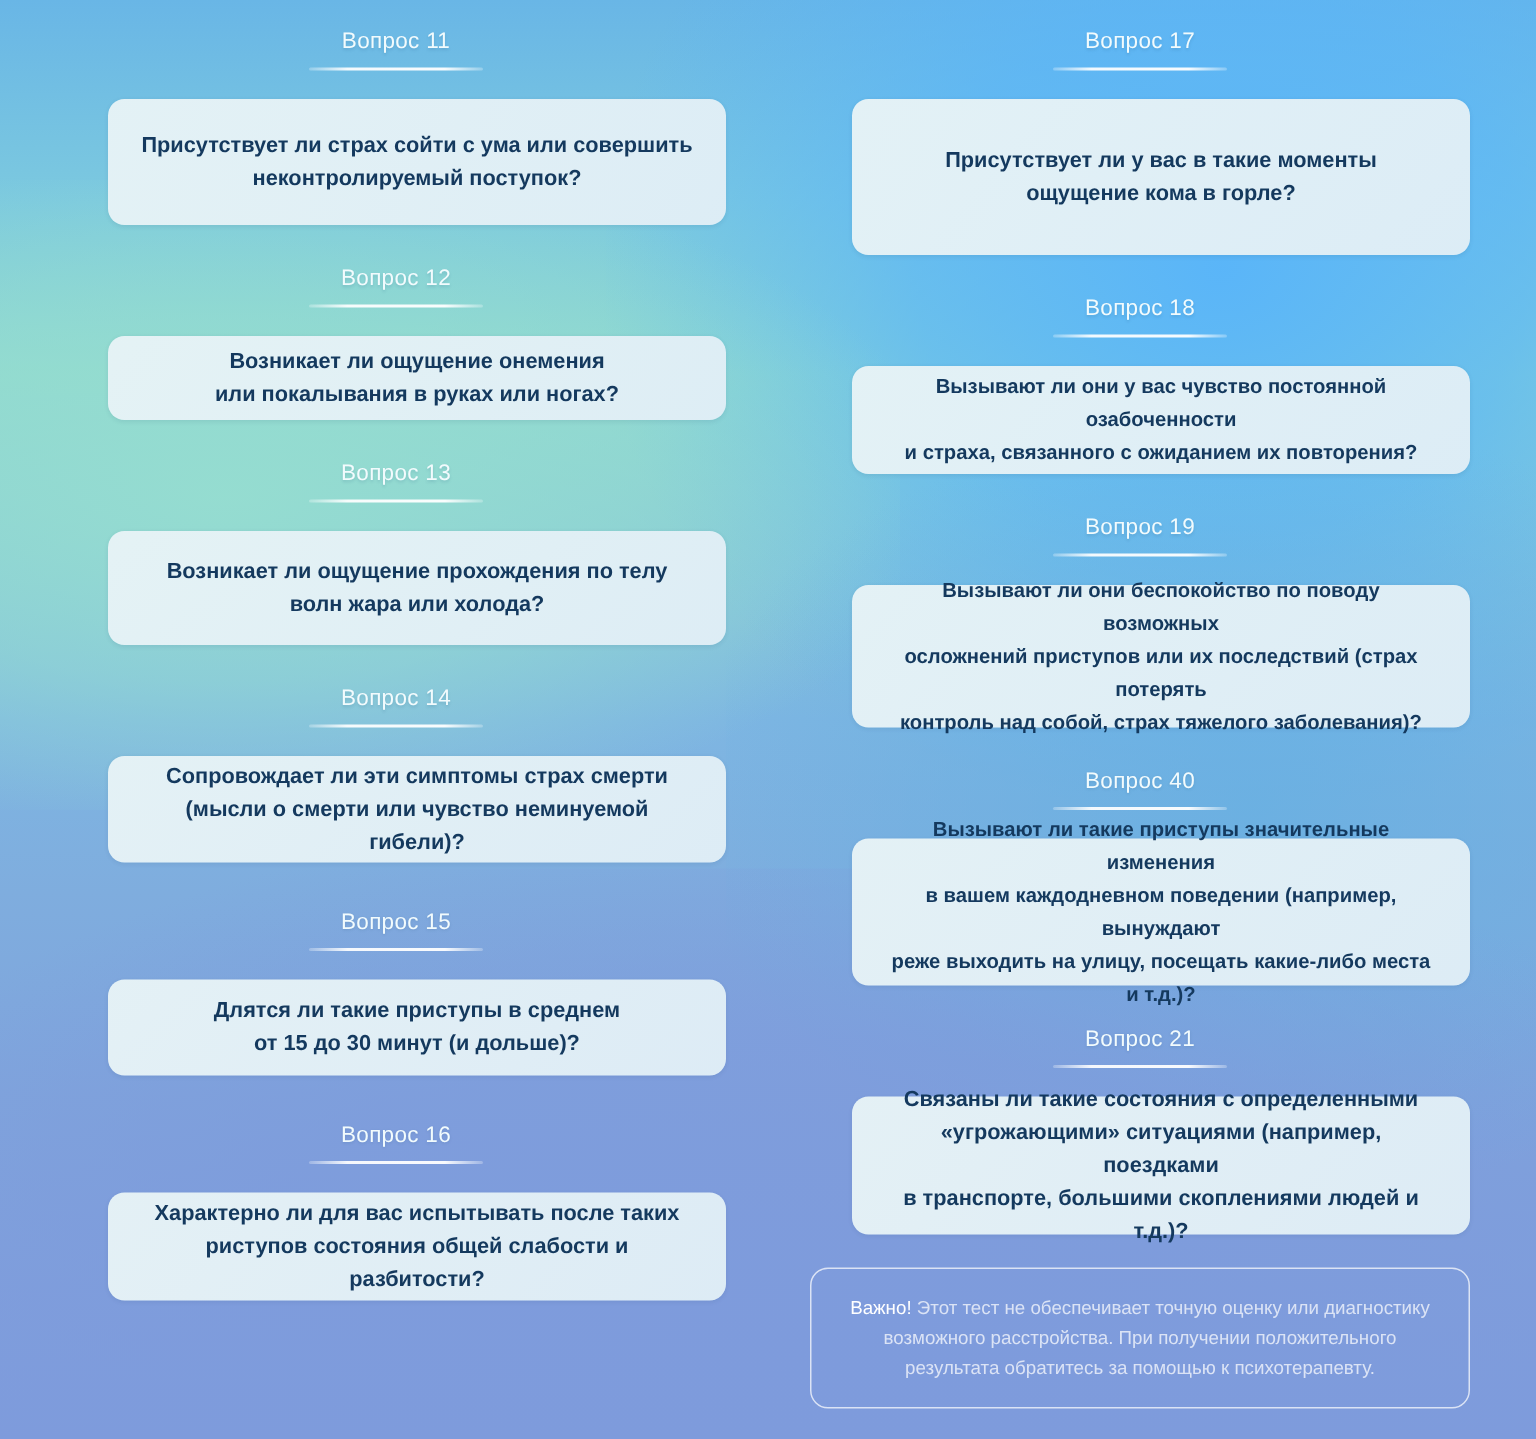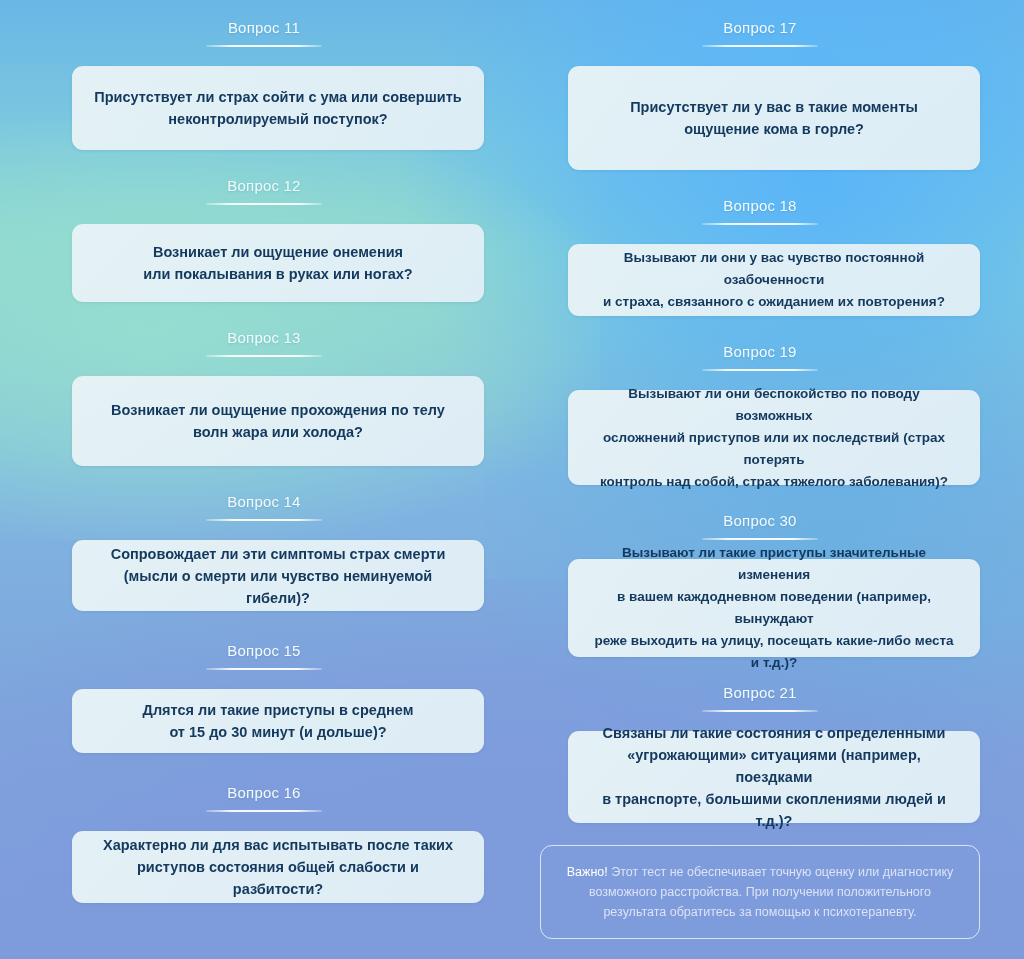--- a/index.html
+++ b/index.html
@@ -209,34 +209,34 @@
         </div>
       </div>
 
       <div class="q-spacer-sm"></div>
 
       <div class="q-block">
         <div class="q-label-wrap">
           <span class="q-label">Вопрос 12</span>
           <div class="q-rule"></div>
         </div>
-        <div class="q-card" style="height:78px">
+        <div class="q-card" style="height:56px">
           <span class="q-card-text">Возникает ли ощущение онемения
 или покалывания в руках или ногах?</span>
         </div>
       </div>
 
       <div class="q-spacer-sm"></div>
 
       <div class="q-block">
         <div class="q-label-wrap">
           <span class="q-label">Вопрос 13</span>
           <div class="q-rule"></div>
         </div>
-        <div class="q-card" style="height:90px">
+        <div class="q-card" style="height:76px">
           <span class="q-card-text">Возникает ли ощущение прохождения по телу
 волн жара или холода?</span>
         </div>
       </div>
 
       <div class="q-spacer-sm"></div>
 
       <div class="q-block">
         <div class="q-label-wrap">
           <span class="q-label">Вопрос 14</span>
@@ -313,21 +313,21 @@
           <span class="q-card-text">Вызывают ли они беспокойство по поводу возможных
 осложнений приступов или их последствий (страх потерять
 контроль над собой, страх тяжелого заболевания)?</span>
         </div>
       </div>
 
       <div class="q-spacer-sm"></div>
 
       <div class="q-block">
         <div class="q-label-wrap">
-          <span class="q-label">Вопрос 30</span>
+          <span class="q-label">Вопрос 40</span>
           <div class="q-rule"></div>
         </div>
         <div class="q-card" style="height:98px;font-size:13.5px">
           <span class="q-card-text">Вызывают ли такие приступы значительные изменения
 в вашем каждодневном поведении (например, вынуждают
 реже выходить на улицу, посещать какие-либо места и т.д.)?</span>
         </div>
       </div>
 
       <div class="q-spacer-sm"></div>

